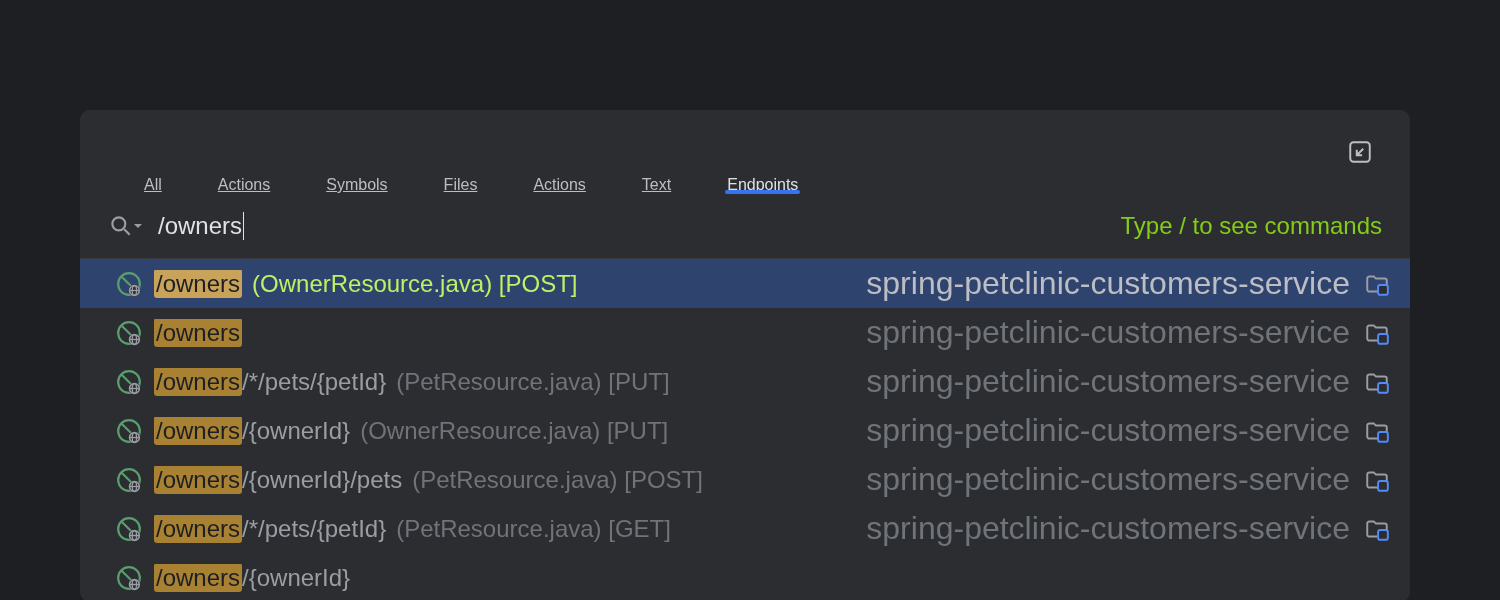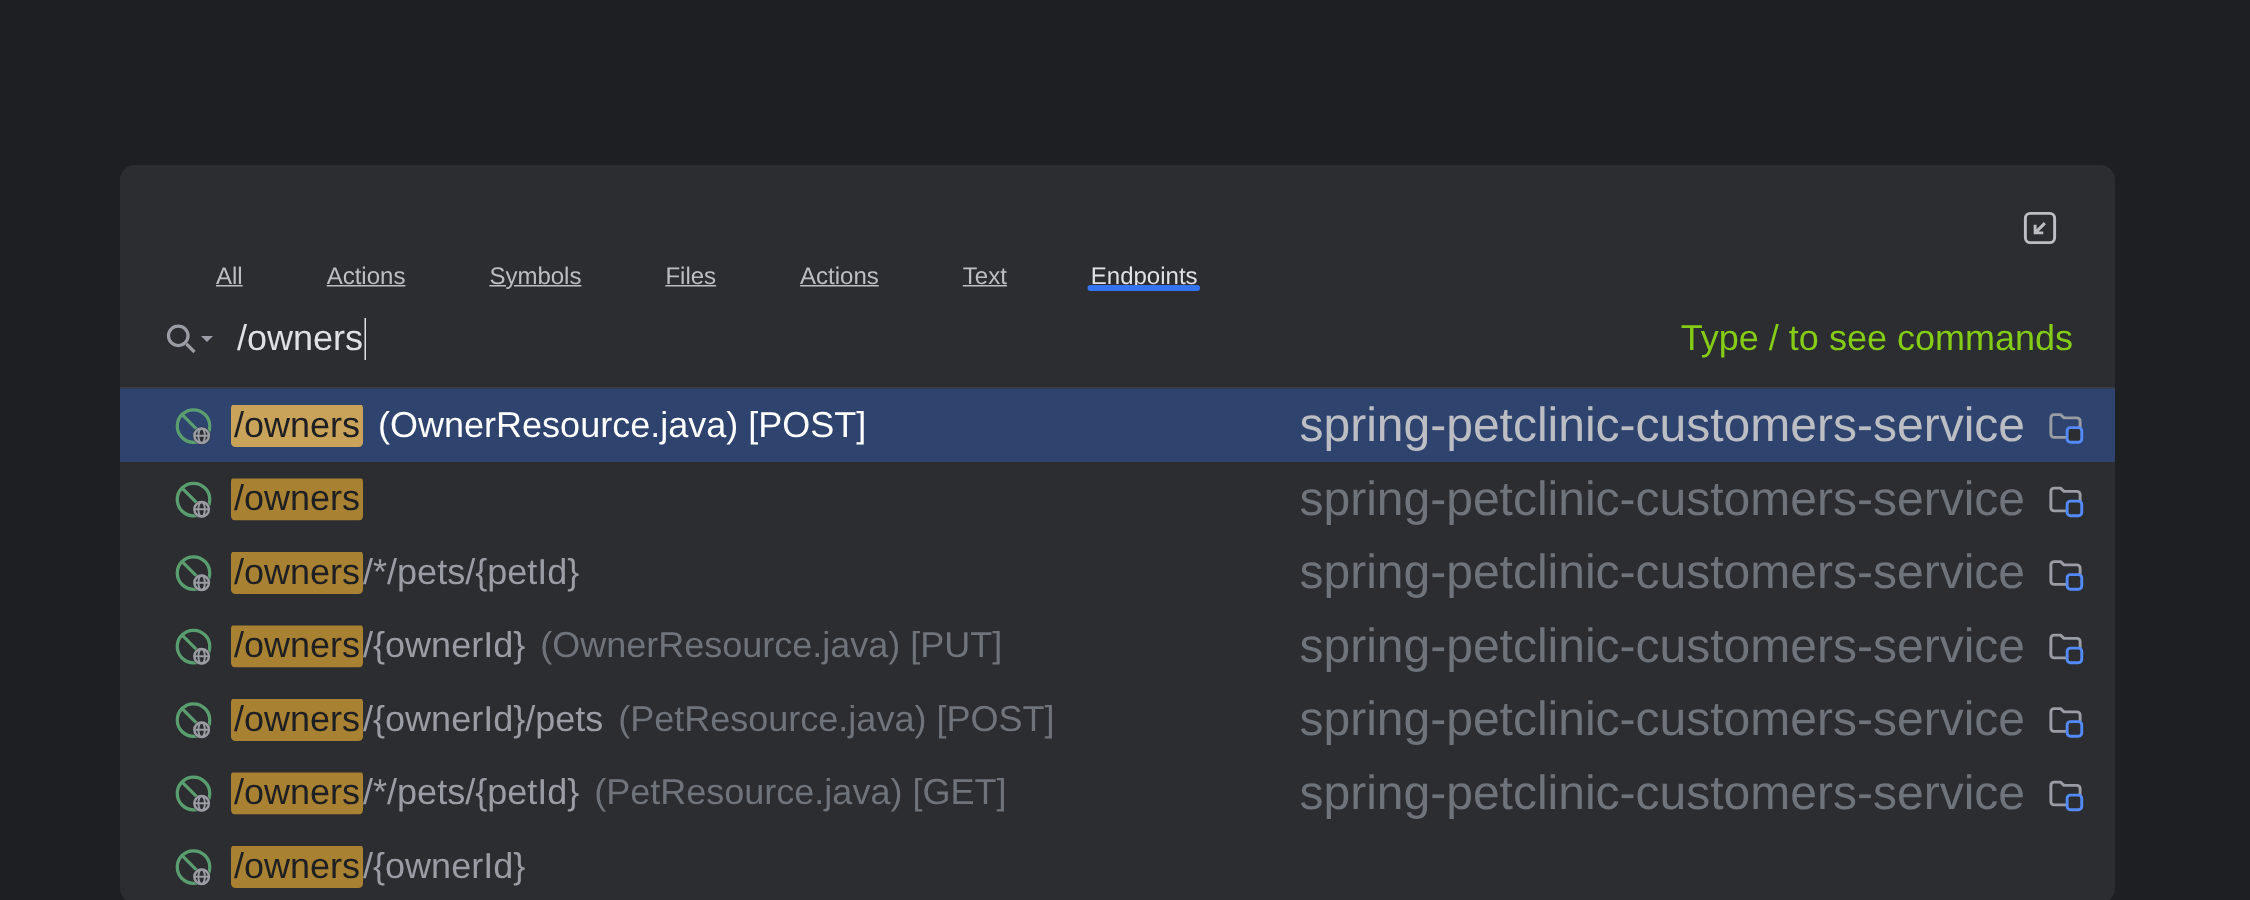--- a/index.html
+++ b/index.html
@@ -117,21 +117,21 @@
   padding: 1px 2px;
   border-radius: 3px;
 }
 .result-row.selected .highlight {
   background: #c9a35a;
 }
 .context {
   color: #6f737a;
   margin-left: 10px;
 }
-.result-row.selected .context { color: #ffffff; }
+.result-row.selected .context { color: #bef264; }
 .module {
   color: #6f737a;
   font-size: 32px;
   margin-left: auto;
   margin-right: 14px;
 }
 .result-row.selected .module { color: #bcbec4; }
 .module-icon {
   width: 26px;
   height: 26px;
@@ -242,20 +242,21 @@
     <svg class="endpoint-icon" viewBox="0 0 24 24">
     <circle cx="12" cy="12" r="10" fill="none" stroke="#5a9e6f" stroke-width="2"></circle>
     <line x1="5" y1="5" x2="19" y2="19" stroke="#5a9e6f" stroke-width="2"></line>
     <circle cx="17" cy="18" r="5.5" fill="#2b2d30"></circle>
     <circle cx="17" cy="18" r="4.5" fill="none" stroke="#9a9da3" stroke-width="1.5"></circle>
     <ellipse cx="17" cy="18" rx="2" ry="4.5" fill="none" stroke="#9a9da3" stroke-width="1.2"></ellipse>
     <line x1="12.5" y1="18" x2="21.5" y2="18" stroke="#9a9da3" stroke-width="1.2"></line>
   </svg>
     <div class="result-main">
       <span class="path"><span class="highlight">/owners</span>/*/pets/{petId}</span>
+      <span class="context">(PetResource.java) [PUT]</span>
     </div>
     <span class="module">spring-petclinic-customers-service</span>
         <svg class="module-icon" viewBox="0 0 24 24" fill="none" stroke="#9a9da3" stroke-width="1.8">
     <path d="M3 7 a2 2 0 0 1 2-2 h4 l2 2 h8 a2 2 0 0 1 2 2 v8 a2 2 0 0 1 -2 2 H5 a2 2 0 0 1 -2-2 Z"></path>
     <rect x="13" y="13" width="9" height="9" rx="2" fill="#2b2d30" stroke="#548af7"></rect>
   </svg>
   </div>
       <div class="result-row">
     <svg class="endpoint-icon" viewBox="0 0 24 24">
     <circle cx="12" cy="12" r="10" fill="none" stroke="#5a9e6f" stroke-width="2"></circle>

